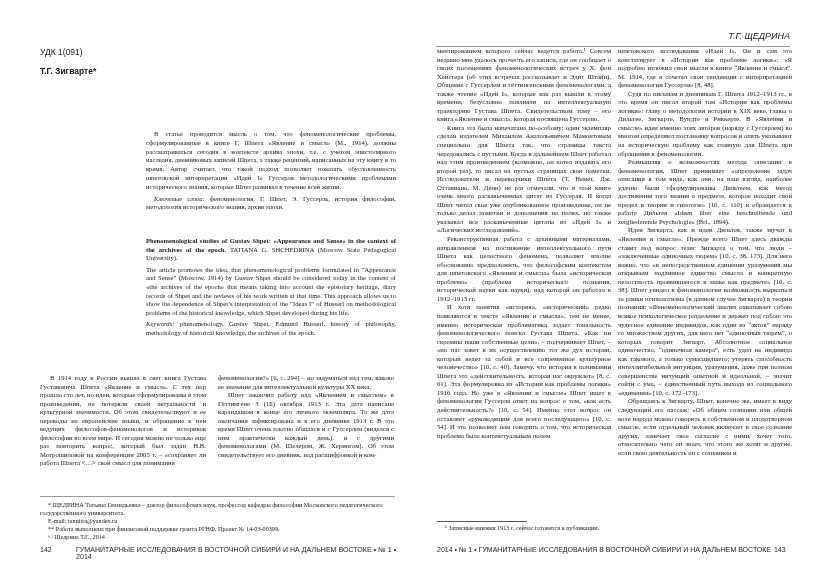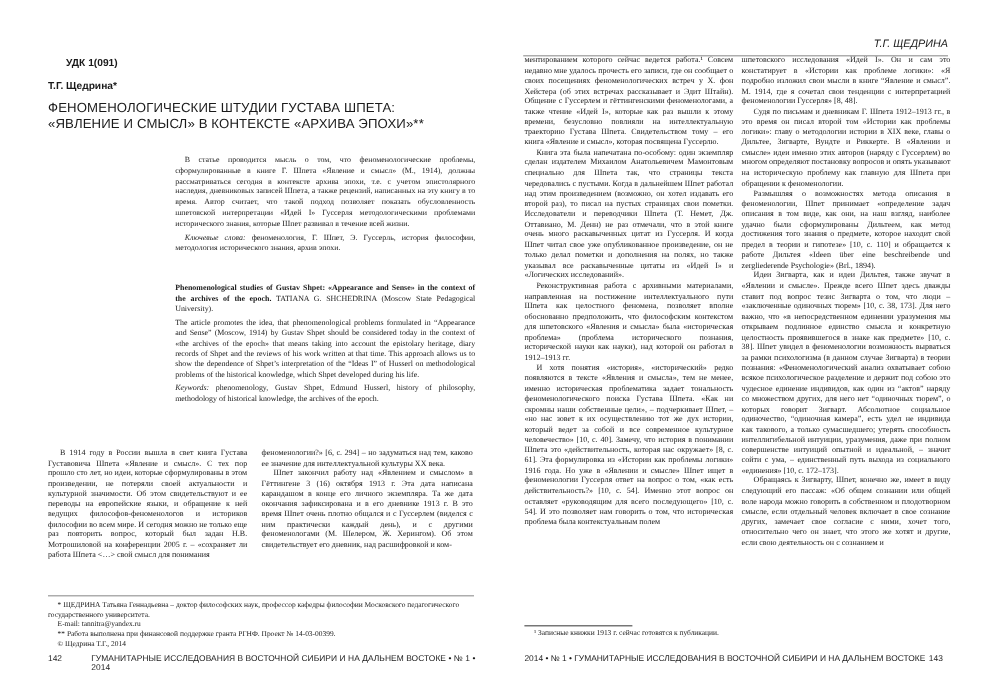--- a/index.html
+++ b/index.html
@@ -3,21 +3,21 @@
 <meta charset="utf-8">
 <style>
   html, body { margin:0; padding:0; background:#ffffff; }
   body { width:820px; height:580px; position:relative; overflow:hidden; color:#1a1a1a; }
   .page { position:absolute; top:0; height:436px; width:410px; background:#fff; }
   .page.left { left:0; }
   .page.right { left:410px; }
   .serif { font-family:"Liberation Serif", "DejaVu Serif", serif; }
   .sans { font-family:"Liberation Sans", "DejaVu Sans", sans-serif; }
 
-  .udk { position:absolute; left:40px; top:47px; font-size:8.5px; font-weight:bold;margin-left:15px; }
+  .udk { position:absolute; left:40px; top:47px; font-size:8.5px; font-weight:normal; }
   .author { position:absolute; left:40px; top:66px; font-size:8.5px; font-weight:bold; }
   .title { position:absolute; left:40px; top:84px; width:360px; font-size:11px; line-height:13.5px; letter-spacing:0.1px; }
 
   .abstract { position:absolute; left:146px; top:130px; width:250px; font-size:6.6px; line-height:8.8px; text-align:justify; }
   .abstract p { margin:0 0 3px 0; text-indent:8px; }
   .abstract .kw-label { font-style:italic; }
   .abstract-en { position:absolute; left:146px; top:237px; width:250px; font-size:6.6px; line-height:8.6px; text-align:justify; }
   .abstract-en p { margin:0 0 3px 0; }
 
   .col { position:absolute; font-size:6.7px; line-height:8.55px; text-align:justify; }
@@ -31,25 +31,21 @@
   .footnotes div { text-indent:8px; }
 
   .folio { position:absolute; top:546px; font-size:7px; }
   .running-head { position:absolute; top:31px; right:30px; font-size:9px; font-style:italic; }
 </style>
 </head>
 <body>
 
 <div class="page left">
   <div class="udk sans">УДК 1(091)</div>
-  <div class="author sans">Т.Г. Щедрина*</div>
-  <div class="title sans">
-    <div>ФЕНОМЕНОЛОГИЧЕСКИЕ ШТУДИИ ГУСТАВА ШПЕТА:</div>
-    <div>«ЯВЛЕНИЕ И СМЫСЛ» В КОНТЕКСТЕ «АРХИВА ЭПОХИ»**</div>
-  </div>
+  <div class="author sans">Т.Г. Зигварте*</div>
 
   <div class="abstract serif">
     <p>В статье проводится мысль о том, что феноменологические проблемы, сформулированные в книге Г. Шпета «Явление и смысл» (М., 1914), должны рассматриваться сегодня в контексте архива эпохи, т.е. с учетом эпистолярного наследия, дневниковых записей Шпета, а также рецензий, написанных на эту книгу в то время. Автор считает, что такой подход позволяет показать обусловленность шпетовской интерпретации «Идей I» Гуссерля методологическими проблемами исторического знания, которые Шпет развивал в течение всей жизни.</p>
     <p><span class="kw-label">Ключевые слова:</span><span> феноменология, Г. Шпет, Э. Гуссерль, история философии, методология исторического знания, архив эпохи.</span></p>
   </div>
 
   <div class="abstract-en serif">
     <p><b>Phenomenological studies of Gustav Shpet: «Appearance and Sense» in the context of the archives of the epoch.</b><span> TATIANA G. SHCHEDRINA (Moscow State Pedagogical University).</span></p>
     <p>The article promotes the idea, that phenomenological problems formulated in “Appearance and Sense” (Moscow, 1914) by Gustav Shpet should be considered today in the context of «the archives of the epoch» that means taking into account the epistolary heritage, diary records of Shpet and the reviews of his work written at that time. This approach allows us to show the dependence of Shpet’s interpretation of the “Ideas I” of Husserl on methodological problems of the historical knowledge, which Shpet developed during his life.</p>
     <p><i>Keywords:</i><span> phenomenology, Gustav Shpet, Edmund Husserl, history of philosophy, methodology of historical knowledge, the archives of the epoch.</span></p>

